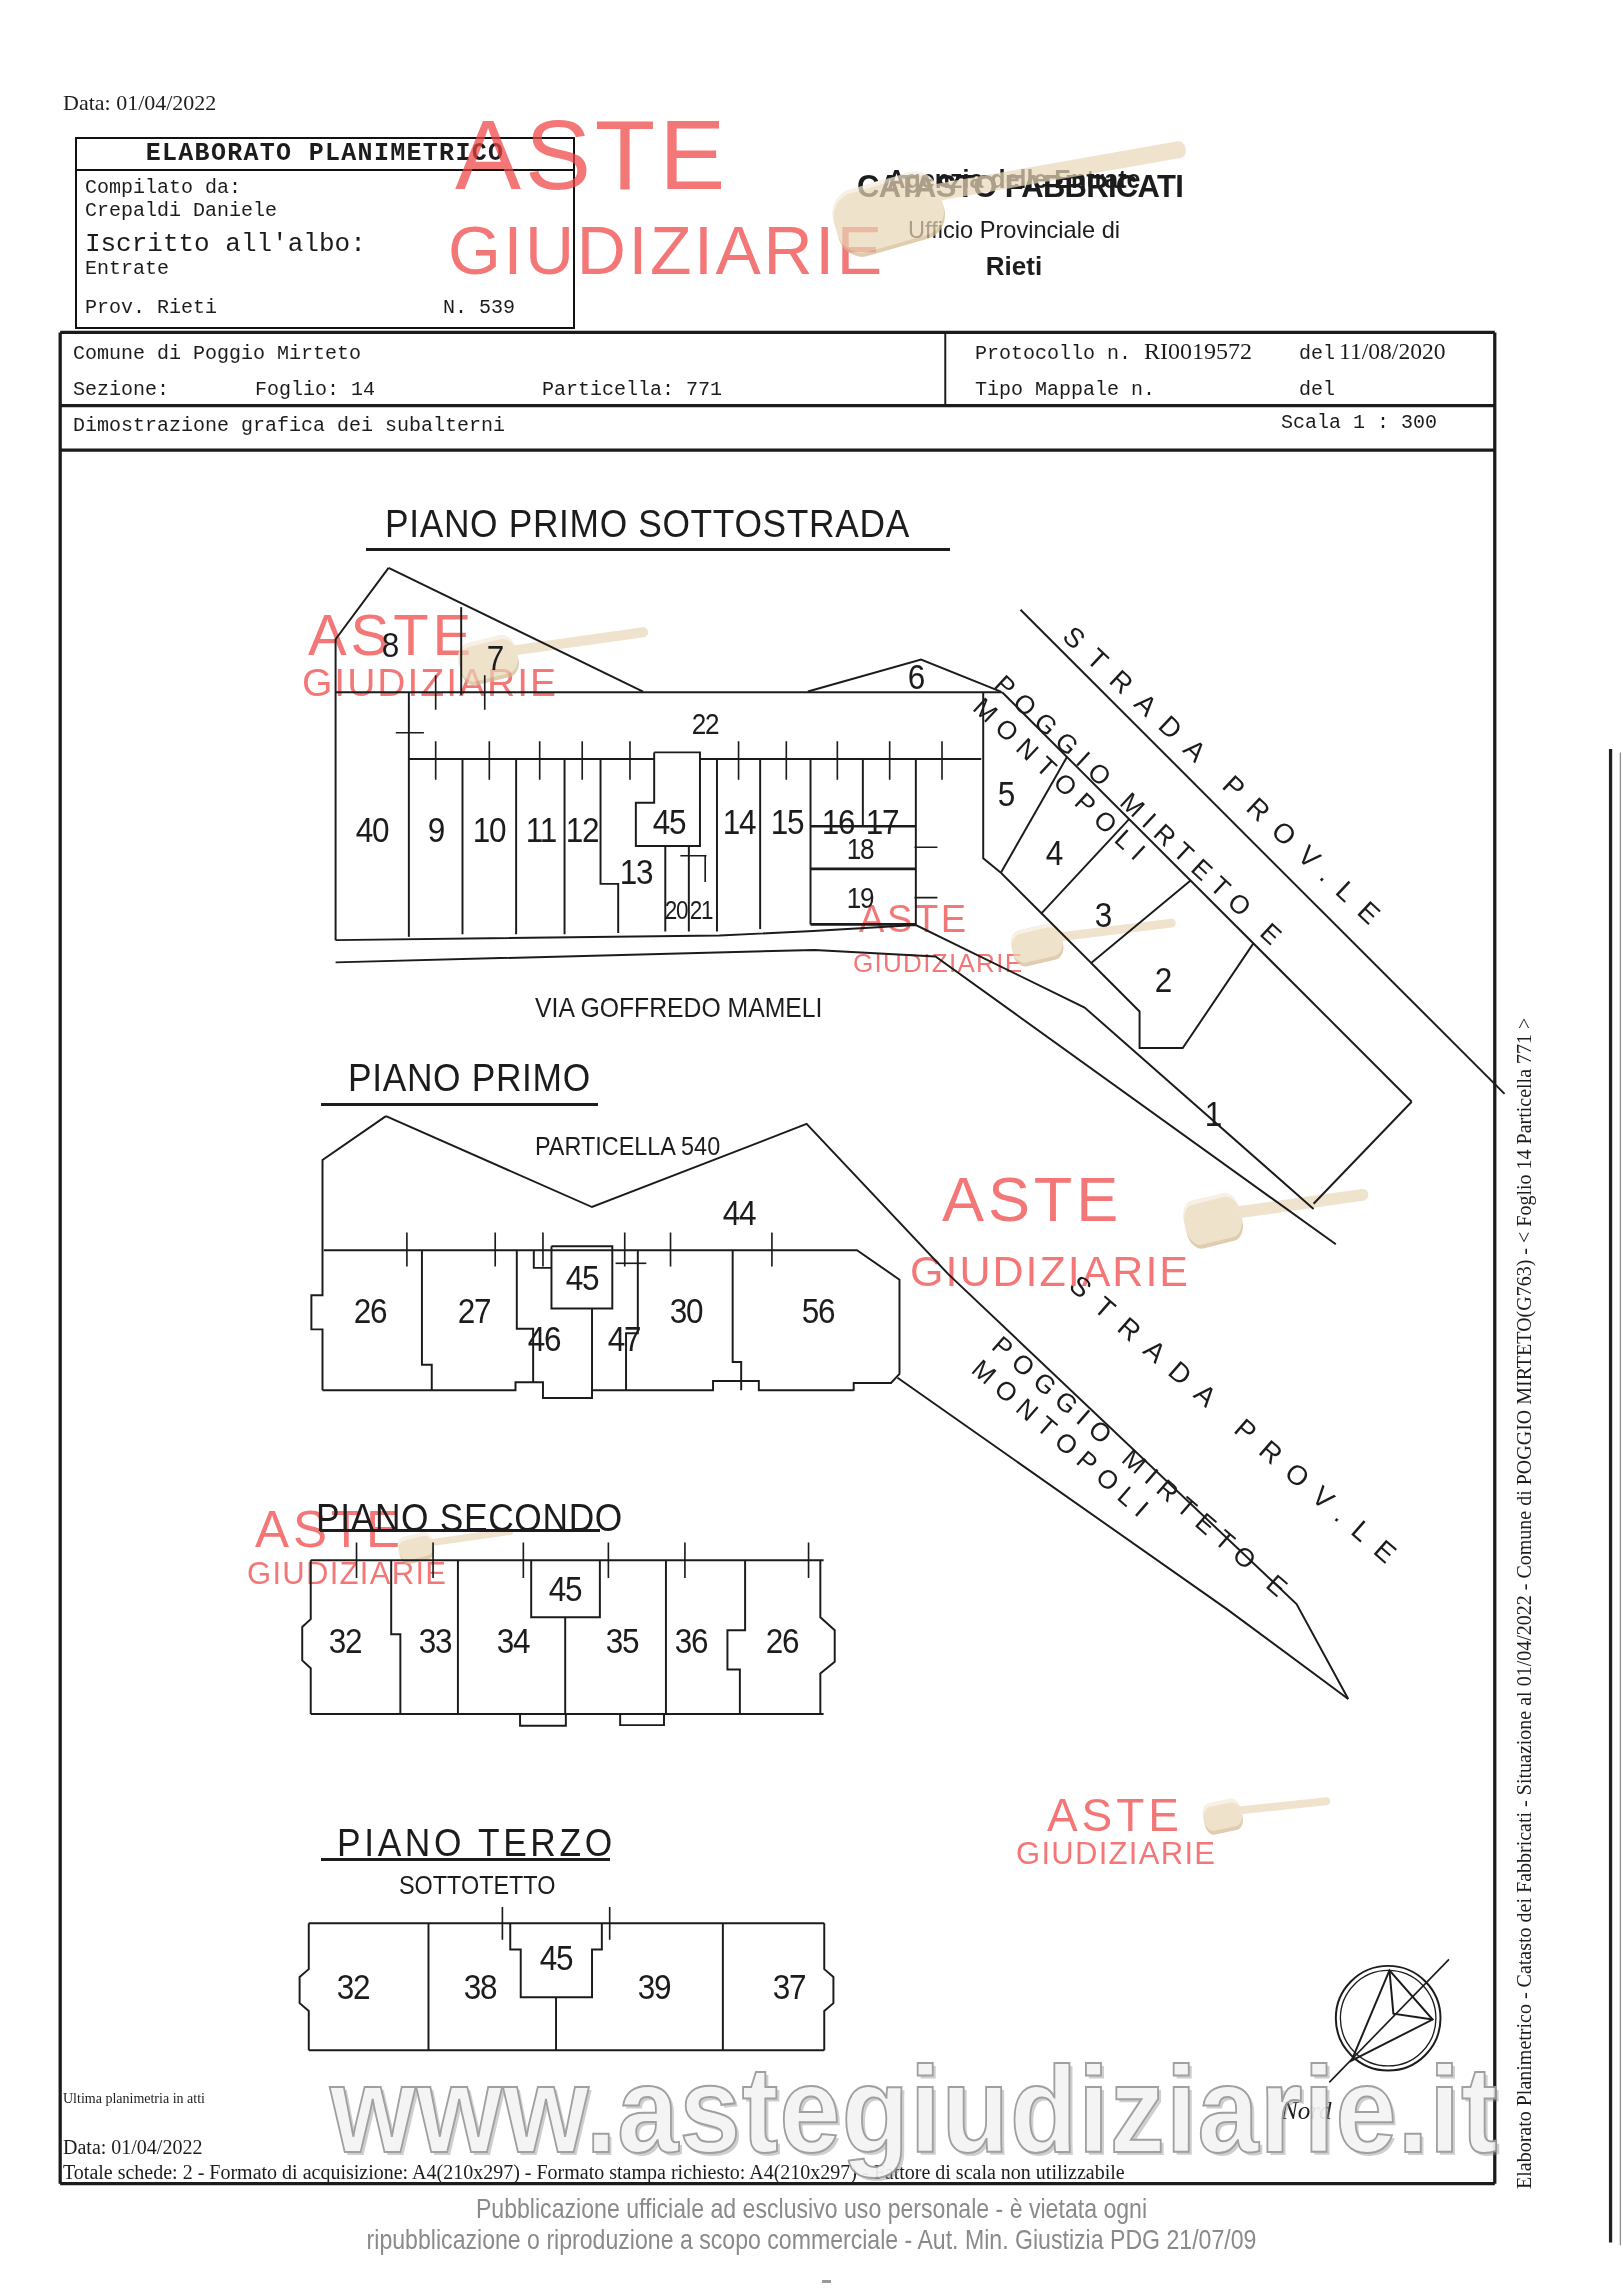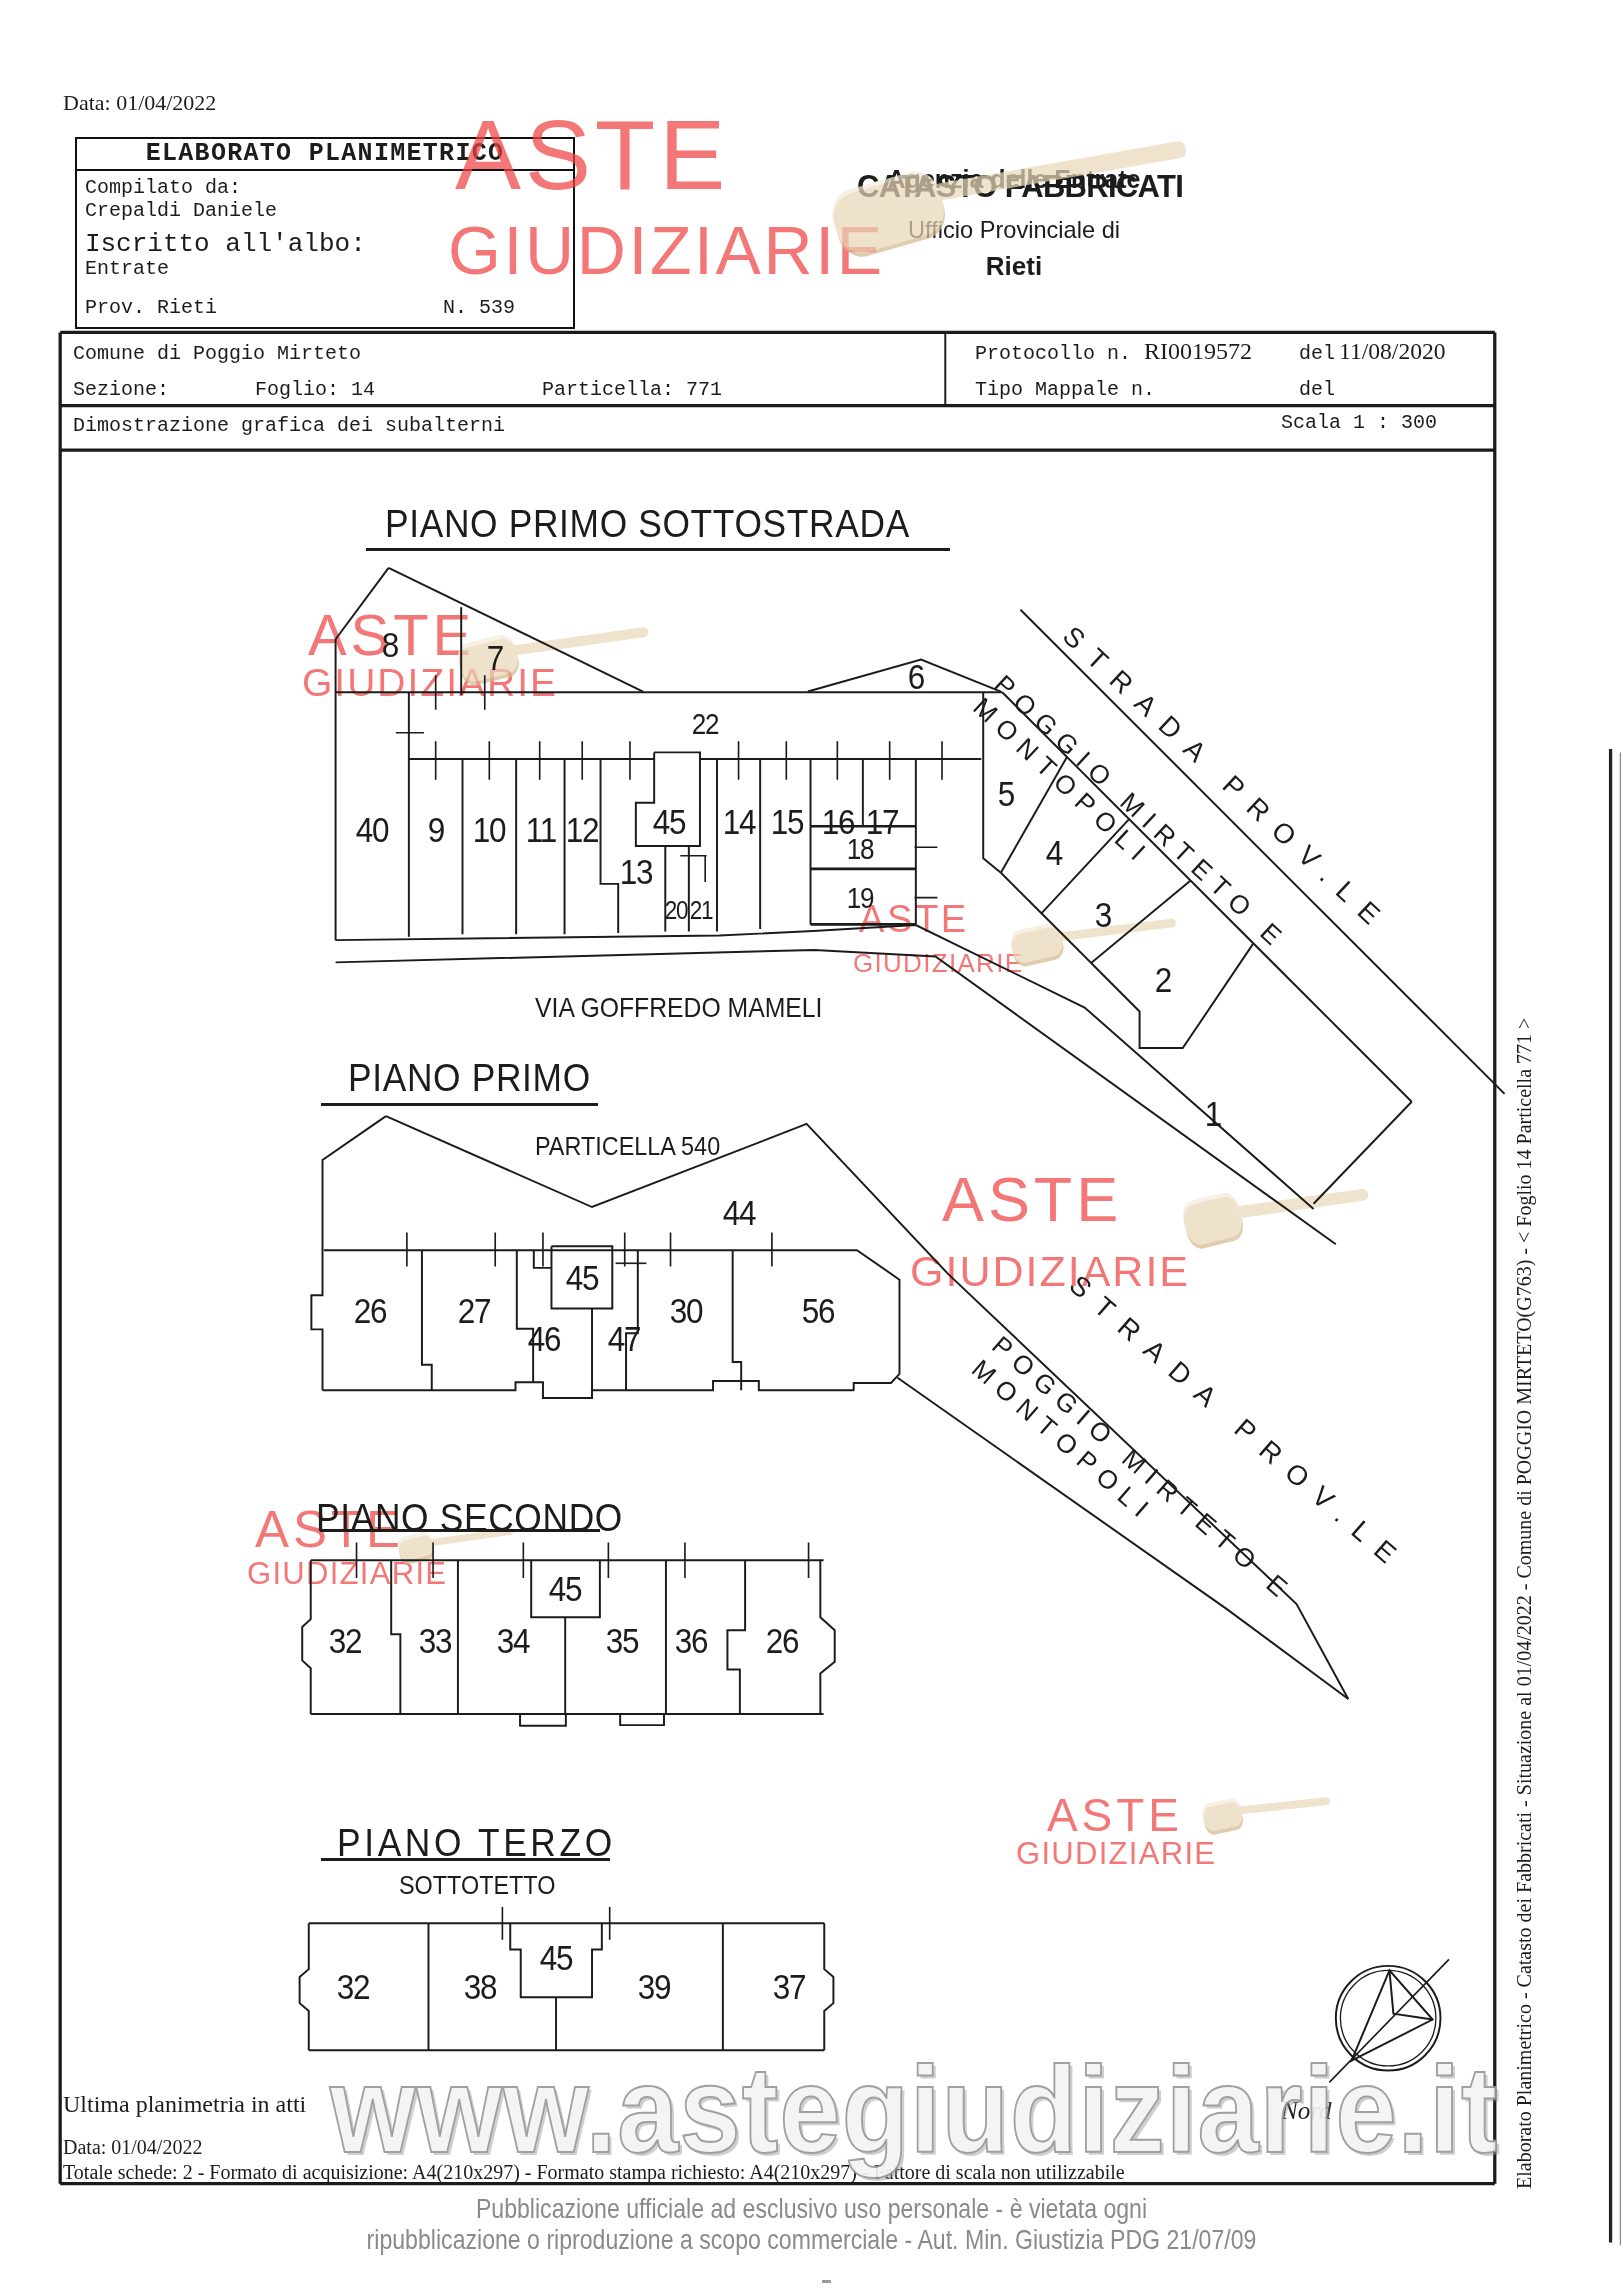--- a/index.html
+++ b/index.html
@@ -287,21 +287,21 @@
   <div class="unit" style="left:556px;top:1958px;">45</div>
   <div class="unit" style="left:353px;top:1987px;">32</div>
   <div class="unit" style="left:480px;top:1987px;">38</div>
   <div class="unit" style="left:654px;top:1987px;">39</div>
   <div class="unit" style="left:789px;top:1987px;">37</div>
 
   <div class="abs serif" style="left:1281px;top:2097px;font-size:25px;font-style:italic;">Nord</div>
 
   <div id="www-wm">www.astegiudiziarie.it</div>
 
-  <div class="abs serif" style="left:63px;top:2091px;font-size:24px;">Ultima planimetria in atti</div>
+  <div class="abs serif" style="left:63px;top:2091px;font-size:14px;">Ultima planimetria in atti</div>
   <div class="abs serif" style="left:63px;top:2136px;font-size:20px;">Data: 01/04/2022</div>
   <div class="abs serif" style="left:63px;top:2161px;font-size:20px;">Totale schede: 2 - Formato di acquisizione: A4(210x297)  - Formato stampa richiesto: A4(210x297) - Fattore di scala non utilizzabile</div>
 
   <div class="footgray" style="left:0;top:2193px;width:1623px;text-align:center;">Pubblicazione ufficiale ad esclusivo uso personale - è vietata ogni</div>
   <div class="footgray" style="left:0;top:2224px;width:1623px;text-align:center;">ripubblicazione o riproduzione a scopo commerciale - Aut. Min. Giustizia PDG 21/07/09</div>
   <div class="tickdash" style="left:822px;top:2280px;width:9.2px;height:3.3px;background:#9a9a9a;"></div>
 
   <div id="sidebar-text" class="serif">Elaborato Planimetrico - Catasto dei Fabbricati - Situazione al 01/04/2022 - Comune di POGGIO MIRTETO(G763) - &lt; Foglio 14 Particella 771 &gt;</div>
 
 </div>

